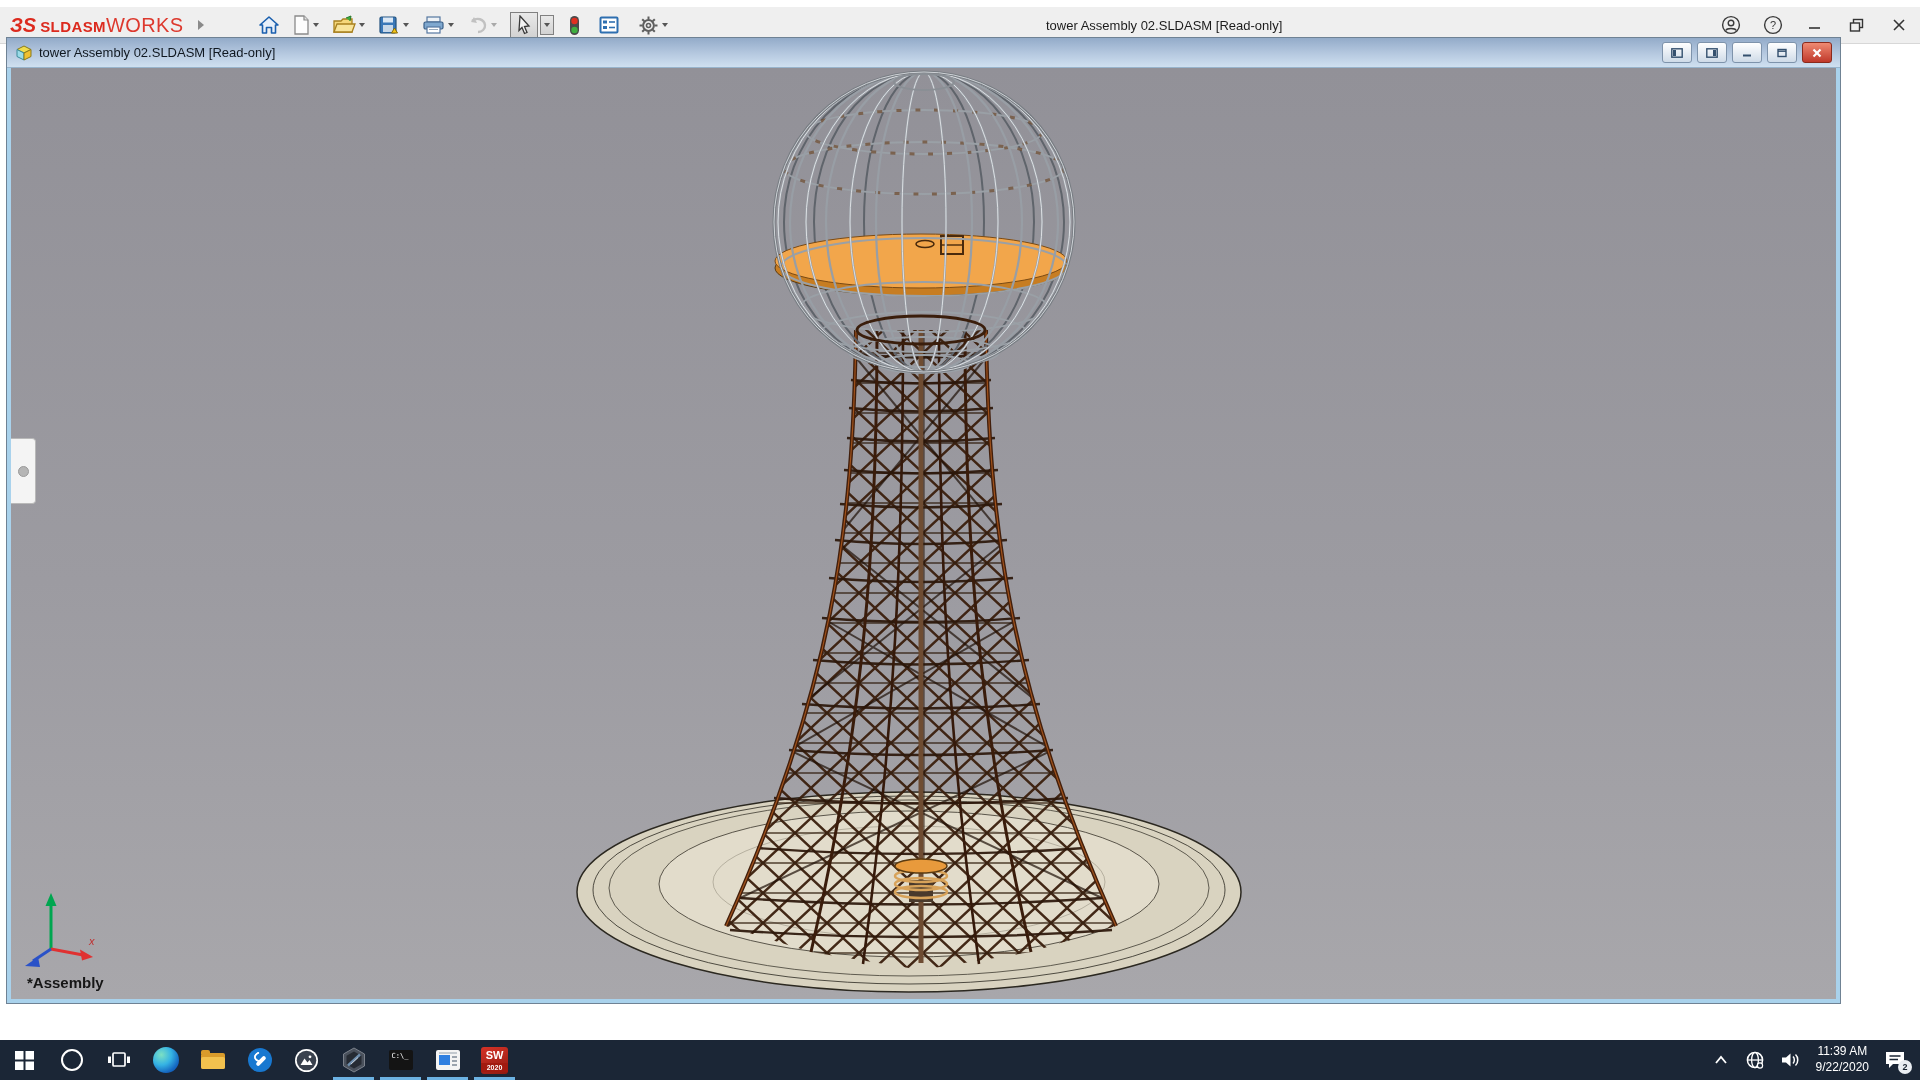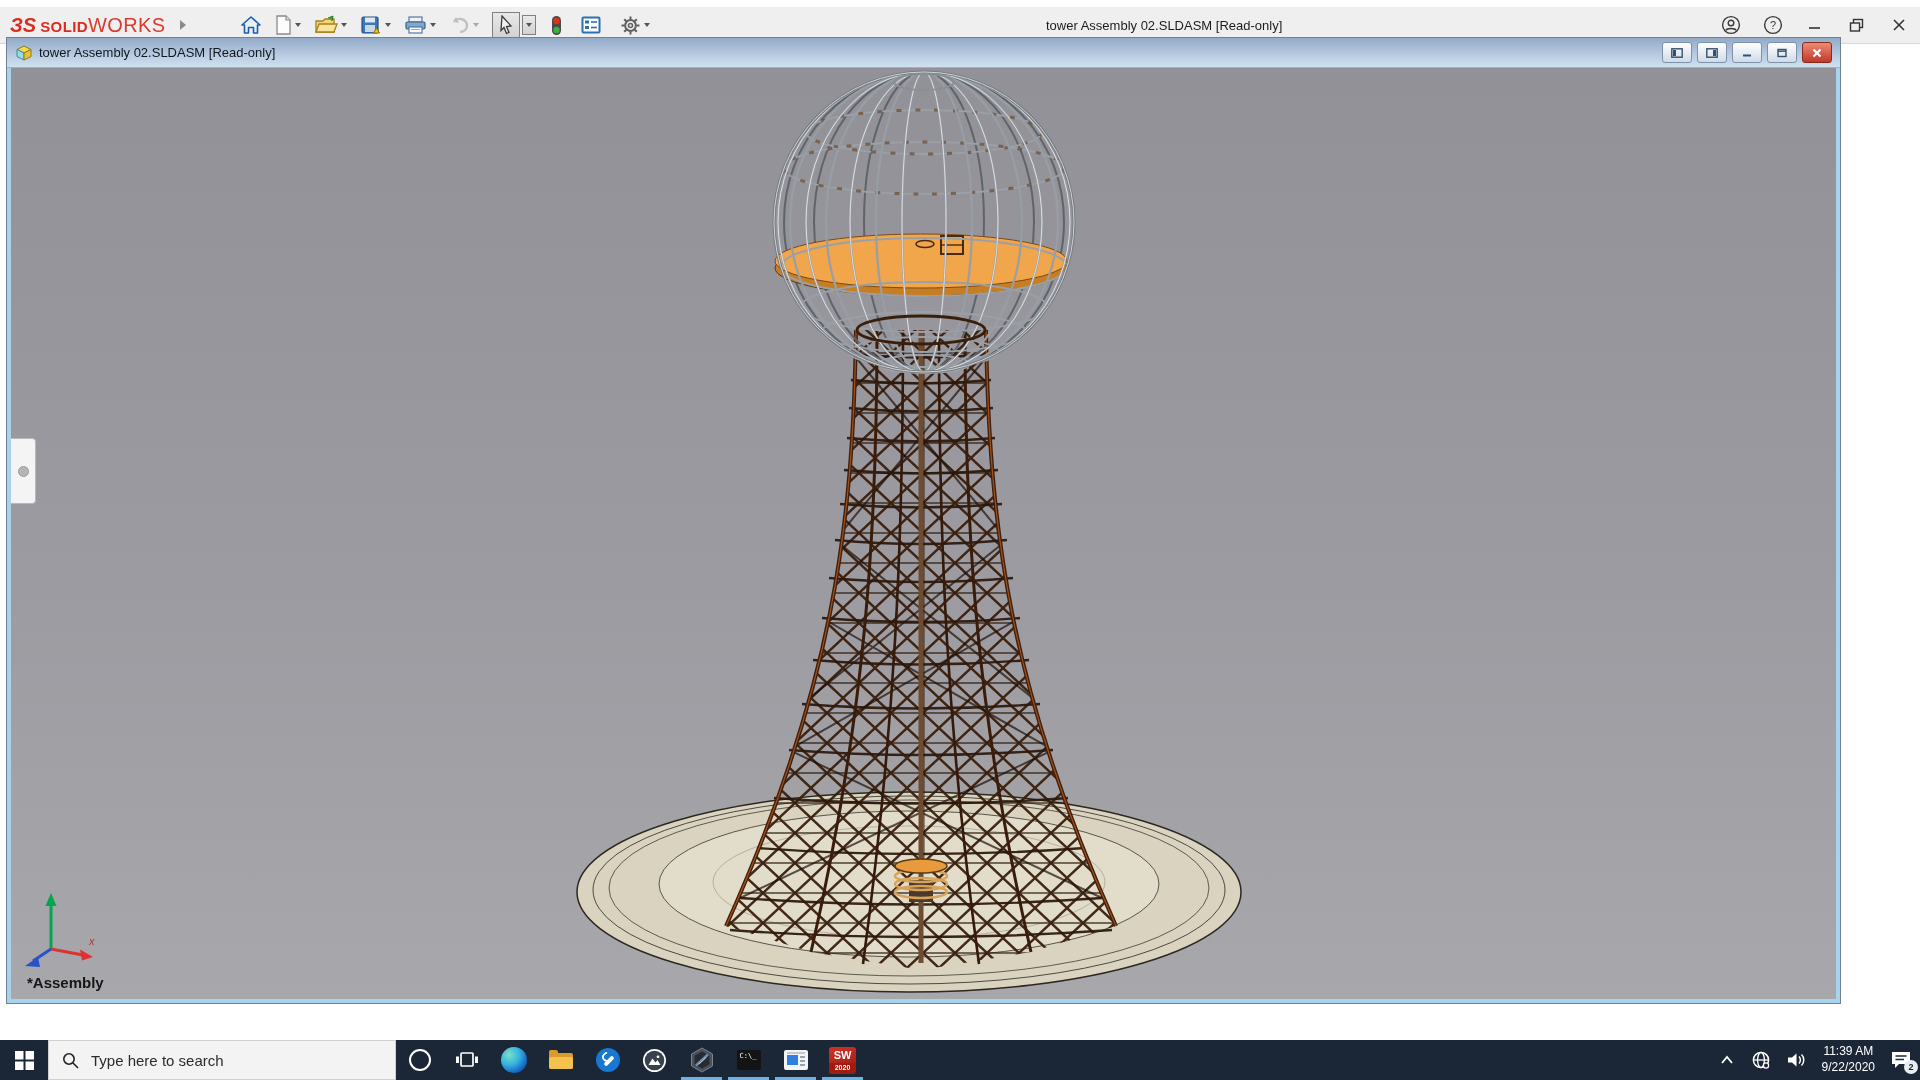--- a/index.html
+++ b/index.html
@@ -83,35 +83,35 @@
   .media-win{position:relative;width:24px;height:20px;background:#f4f4f4;border-radius:2px;}
   .media-win .blue{position:absolute;left:3px;top:5px;width:11px;height:10px;background:#2f7fe0;}
   .media-win .l1,.media-win .l2,.media-win .l3{position:absolute;left:16px;width:5px;height:2px;background:#9aa3ad;}
   .media-win .l1{top:6px}.media-win .l2{top:10px}.media-win .l3{top:14px}
   .media-win .topline{position:absolute;left:3px;top:2px;width:18px;height:2px;background:#c3c9cf;}
   .sw-icon{width:27px;height:27px;border-radius:3px;background:linear-gradient(160deg,#d63226,#8f1a12);
            display:flex;flex-direction:column;align-items:center;justify-content:flex-start;overflow:hidden;}
   .sw-icon .sw{font-size:11px;font-weight:700;color:#fff;line-height:16px;letter-spacing:0;}
   .sw-icon .yr{font-size:7px;font-weight:700;color:#fff;background:#a21a10;width:100%;text-align:center;
                line-height:9px;}
-  .tray{margin-left:auto;display:flex;align-items:center;gap:15px;padding-right:8px;}
+  .tray{margin-left:auto;display:flex;align-items:center;gap:15px;padding-right:14px;}
   .tray-item{display:flex;align-items:center;justify-content:center;}
   .clock{font-size:12px;line-height:1.3;text-align:center;color:#fff;}
   .clock div{white-space:nowrap;}
   .action-center{position:relative;}
   .ac-badge{position:absolute;right:-6px;bottom:-4px;width:14px;height:14px;border-radius:50%;background:#e9edf2;
             color:#17212e;font-size:9px;font-weight:700;display:flex;align-items:center;justify-content:center;}
 </style>
 </head>
 <body>
 
 <div class="titlebar">
   <div class="brand">
     <span class="brand-glyph">ЗS</span>
-    <span class="brand-bold">SOLID</span>
+    <span class="brand-bold">SLDASM</span>
     <span class="brand-light">WORKS</span>
   </div>
   <div class="flyout-arrow"></div>
 
   <div class="tb-icons">
     <div class="tb-item" style="margin-left:20px;">
       <svg width="22" height="20" viewBox="0 0 22 20">
         <path d="M11 2 L2 10 H4.5 V18 H8.5 V12.5 H13.5 V18 H17.5 V10 H20 Z" fill="#e8f0fa" stroke="#1a5fae" stroke-width="1.6" stroke-linejoin="round"></path>
       </svg>
     </div>
@@ -427,27 +427,20 @@
 
 <div class="taskbar">
   <div class="start-btn">
     <svg width="19" height="19" viewBox="0 0 19 19">
       <rect x="0" y="0" width="8.5" height="8.5" fill="#fff"></rect>
         <rect x="10.5" y="0" width="8.5" height="8.5" fill="#fff"></rect>
       <rect x="0" y="10.5" width="8.5" height="8.5" fill="#fff"></rect>
         <rect x="10.5" y="10.5" width="8.5" height="8.5" fill="#fff"></rect>
     </svg>
   </div>
-  <div class="search-box">
-    <svg width="17" height="17" viewBox="0 0 17 17">
-      <circle cx="7" cy="7" r="5.2" fill="none" stroke="#222" stroke-width="1.6"></circle>
-      <line x1="11" y1="11" x2="16" y2="16" stroke="#222" stroke-width="1.6"></line>
-    </svg>
-    <input type="text" placeholder="Type here to search" style="">
-  </div>
 
   <div class="tb-apps">
     <div class="tb-app">
       <span class="cortana-ring"></span>
     </div>
     <div class="tb-app">
       <svg width="24" height="22" viewBox="0 0 24 22">
         <rect x="6" y="4" width="12" height="13" fill="none" stroke="#fff" stroke-width="1.7" rx="1"></rect>
         <rect x="1" y="7.5" width="3" height="6.5" fill="#fff"></rect>
         <rect x="20" y="7.5" width="3" height="6.5" fill="#fff"></rect>

